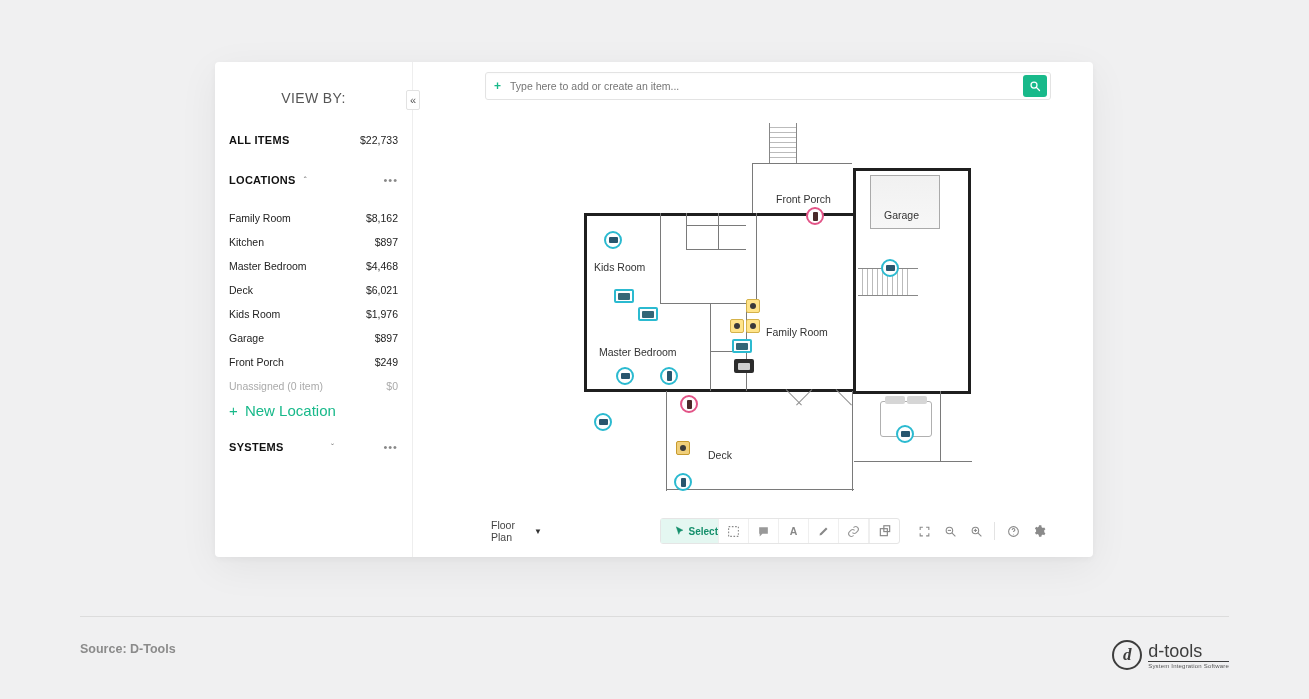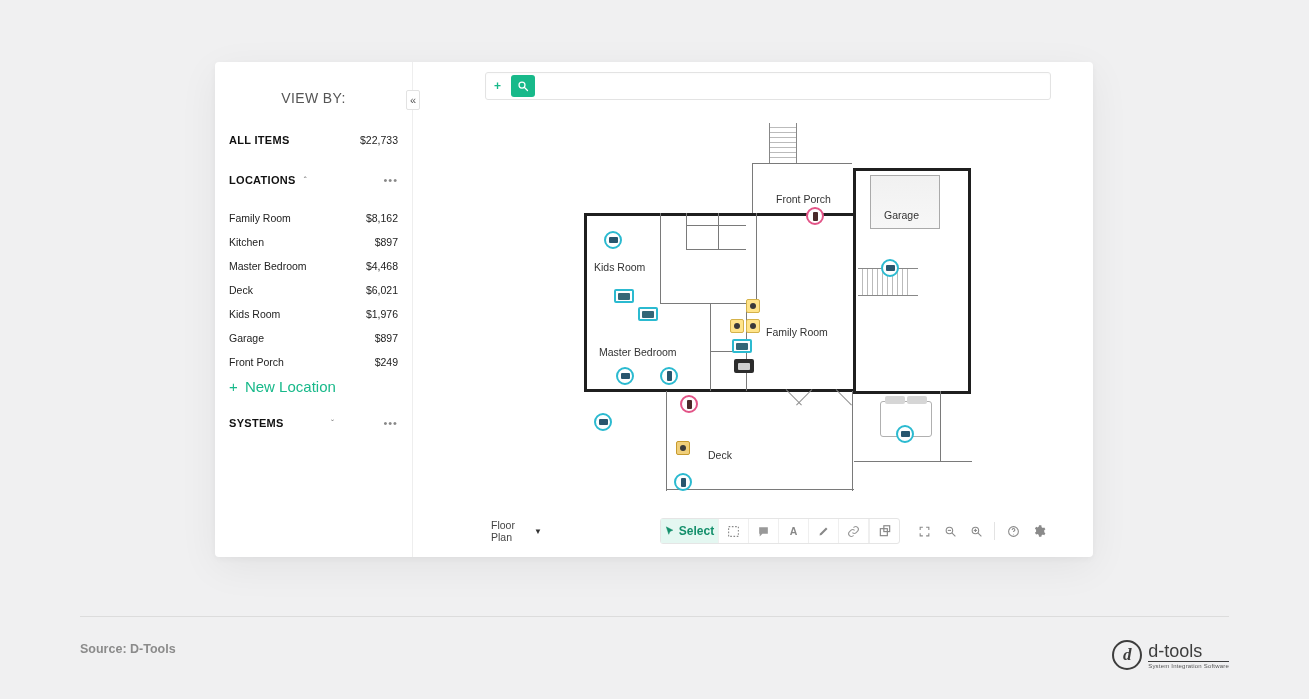--- a/index.html
+++ b/index.html
@@ -209,21 +209,21 @@
     display:flex;align-items:stretch;height:26px;
     border:1px solid #e5e5e5;border-radius:3px;background:#fff;
   }
   .tool-btn{
     width:30px;display:flex;align-items:center;justify-content:center;
     color:#777;cursor:pointer;border-right:1px solid #efefef;
   }
   .tool-btn:last-child{border-right:none;}
   .tool-select{
     background:#e4f7f1;color:#148f6b;gap:4px;width:58px;
-    font-size:12px;font-weight:600;
+    font-size:10px;font-weight:600;justify-content:flex-end;
   }
   .tool-select svg{stroke:#148f6b;}
   .tool-right{
     margin-left:auto;display:flex;align-items:center;gap:2px;
   }
   .tool-right .iconb{
     width:24px;height:24px;display:flex;align-items:center;justify-content:center;color:#8a8a8a;cursor:pointer;
   }
   .divider-v{width:1px;height:18px;background:#e3e3e3;margin:0 4px;}
 
@@ -291,37 +291,42 @@
         <span class="price">$1,976</span>
       </li>
       <li>
         <span>Garage</span>
         <span class="price">$897</span>
       </li>
       <li>
         <span>Front Porch</span>
         <span class="price">$249</span>
       </li>
+      <li class="unassigned">
+        <span>Unassigned (0 item)</span>
+        <span class="price">$0</span>
+      </li>
     </ul>
     <div class="add-loc">
       <span class="plus">+</span>
       <span>New Location</span>
     </div>
 
     <div class="row systems-header">
       <span class="section-title">SYSTEMS</span>
       <span class="chev">ˇ</span>
       <span class="dots" style="margin-left:6px">•••</span>
     </div>
   </aside>
 
   <section class="main">
 
     <div class="search-wrap">
       <span class="plus-icon">+</span>
+      <input class="search-input" type="text" placeholder="Type here to add or create an item..." style="">
       <div class="search-btn">
         <svg width="12" height="12" viewBox="0 0 24 24" fill="none" stroke-width="2.5" stroke-linecap="round">
             <circle cx="10" cy="10" r="6"></circle>
             <line x1="15" y1="15" x2="21" y2="21"></line>
           </svg>
       </div>
     </div>
 
     <div class="canvas">
 

